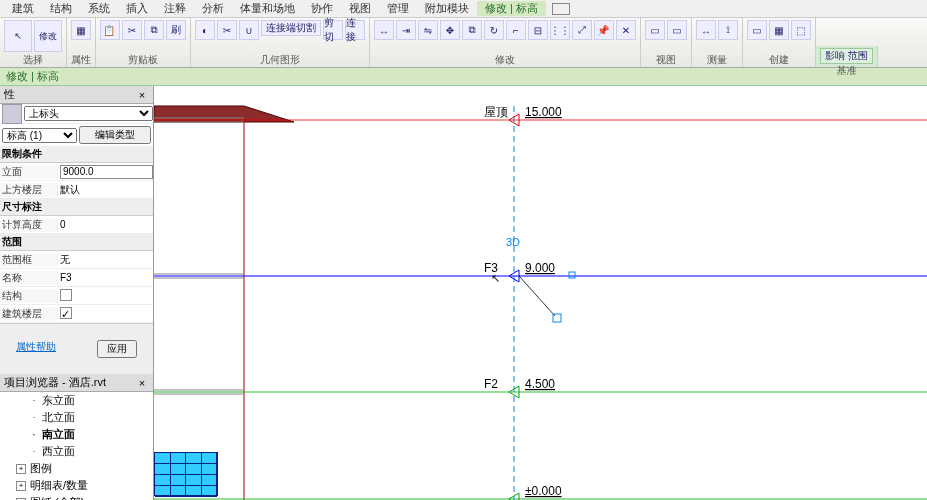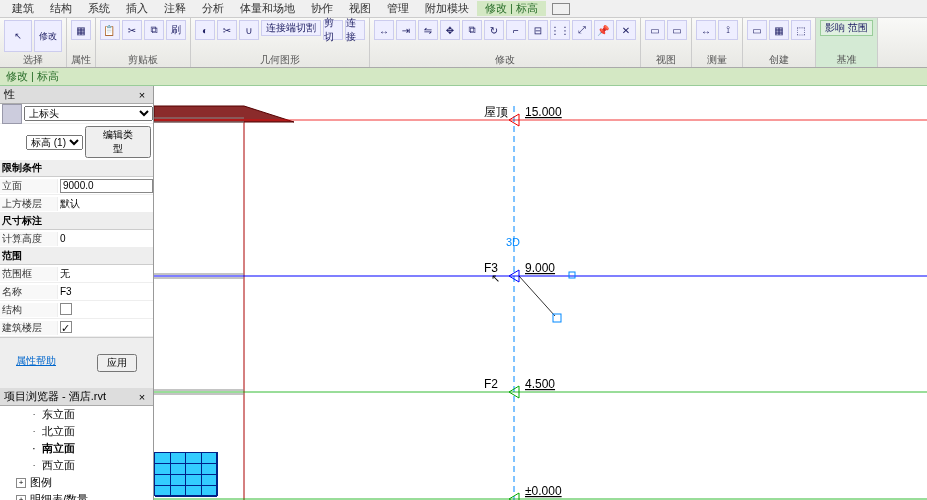--- a/index.html
+++ b/index.html
@@ -12,40 +12,40 @@
 .menubar .boxicon { margin-left: 6px; width: 14px; height: 12px; border: 1px solid #888; display: inline-block; }
 
 
 .ribbon { height: 50px; background: linear-gradient(#f9f9f7,#e8e8e4); border-bottom: 1px solid #aaa; display: flex; }
 .ribbon-group { border-right: 1px solid #ccc; padding: 2px 4px; display: flex; flex-direction: column; justify-content: space-between; }
 .ribbon-group .icons { display: flex; gap: 2px; flex-wrap: wrap; align-items: flex-start; }
 .ribbon-group .label { font-size: 10px; color: #555; text-align: center; height: 12px; }
 .ribbon-btn { width: 20px; height: 20px; background: #eef; border: 1px solid #cce; display: flex; align-items: center; justify-content: center; font-size: 10px; color: #226; }
 .ribbon-btn.big { width: 28px; height: 32px; flex-direction: column; font-size: 9px; }
 .ribbon-btn.wide { width: auto; padding: 0 4px; height: 16px; font-size: 10px; }
-.ribbon-group.active { background: #d4ead4; }
+.ribbon-group.active { background: #d4ead4; margin-top: 28px; }
 .ribbon-group.active .ribbon-btn { background: #e0f0e0; border-color: #9c9; }
 
 
 .contextbar { height: 18px; background: #d4e8c4; border-bottom: 1px solid #9c9; padding: 0 6px; display: flex; align-items: center; color: #2a6e2a; font-size: 11px; }
 .contextbar .left { flex: 1; }
 
 
 .leftcol { position: absolute; left: 0; top: 86px; width: 154px; bottom: 0; background: #f4f4f4; border-right: 1px solid #999; display: flex; flex-direction: column; }
 .panel-title { background: #ddd; border-bottom: 1px solid #aaa; padding: 1px 4px; display: flex; align-items: center; font-size: 11px; }
 .panel-title .x { margin-left: auto; width: 14px; text-align: center; cursor: pointer; }
 .props-body { background: #fff; flex: 0 0 auto; }
 .props-body .row { display: flex; align-items: center; height: 18px; border-bottom: 1px solid #eee; }
 .props-body .row .k { width: 58px; padding-left: 2px; color: #333; background: #f8f8f8; border-right: 1px solid #eee; font-size: 10px; }
 .props-body .row .v { flex: 1; padding-left: 2px; font-size: 10px; }
 .props-body .row .v input { width: 100%; border: 1px solid #888; font-size: 10px; padding: 0 2px; height: 14px; }
 .props-body .section { background: #eee; font-weight: bold; font-size: 10px; padding: 1px 2px; border-bottom: 1px solid #ccc; }
 .props-body .checkbox { width: 12px; height: 12px; border: 1px solid #888; display: inline-block; }
 .edit-type { display: flex; align-items: center; padding: 2px; gap: 2px; }
-.edit-type select { flex: 1; font-size: 10px; margin-left: 24px; }
+.edit-type select { flex: 1; font-size: 10px; }
 .edit-type button { font-size: 10px; padding: 0 14px; }
 .helpbar { background: #eee; border-top: 1px solid #ccc; display: flex; padding: 16px; }
 .helpbar a { color: #06c; text-decoration: underline; font-size: 10px; }
 .helpbar button { margin-left: auto; font-size: 10px; padding: 0 8px; }
 
 .browser { flex: 1; background: #fff; overflow: auto; }
 .browser .node { padding: 1px 2px 1px 16px; font-size: 11px; cursor: pointer; white-space: nowrap; }
 .browser .node.l2 { padding-left: 30px; }
 .browser .node.sel { font-weight: bold; }
 .browser .node::before { content: ""; display: inline-block; width: 8px; height: 8px; border: 1px solid #888; margin-right: 4px; font-size: 8px; line-height: 8px; text-align: center; vertical-align: middle; }

